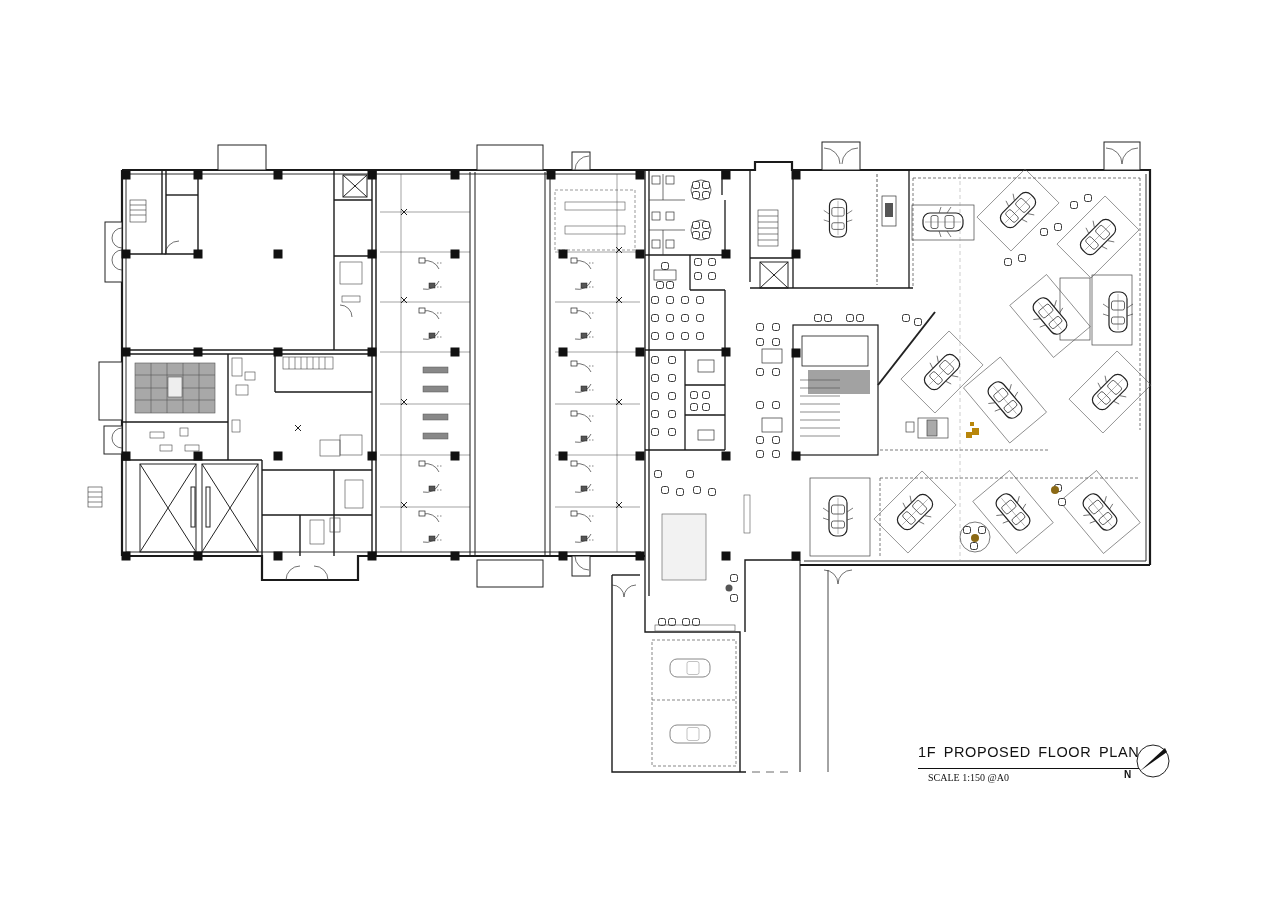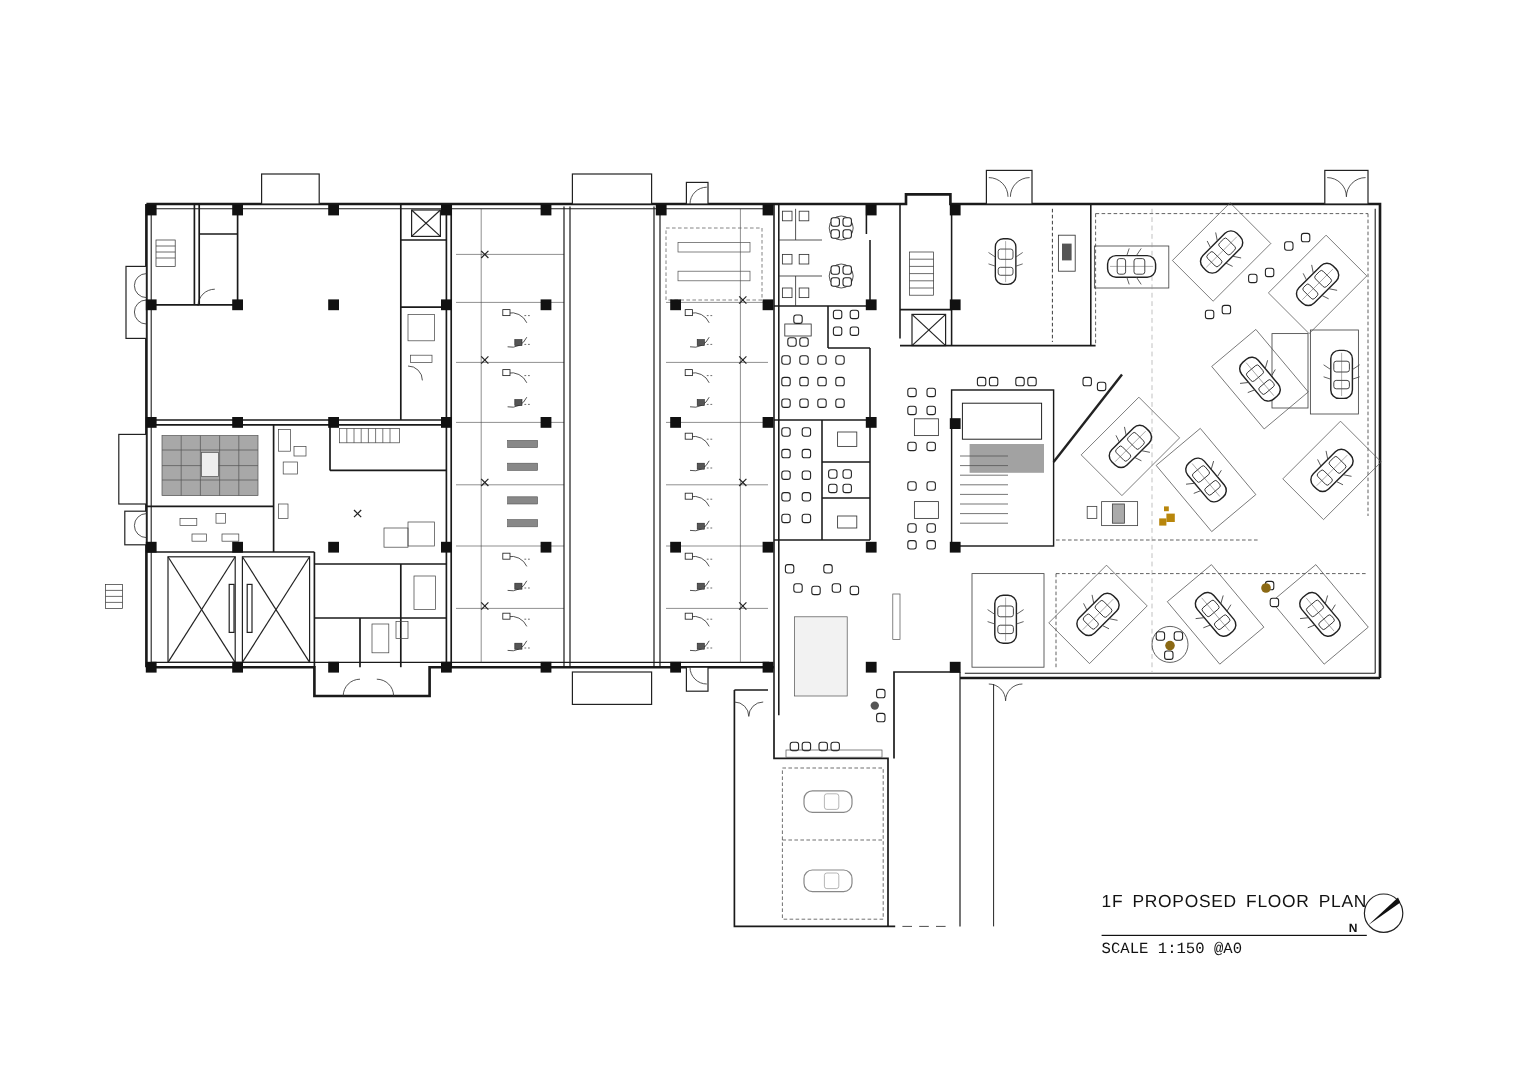--- a/index.html
+++ b/index.html
@@ -1,24 +1,24 @@
 <!DOCTYPE html>
 <html><head>
 <meta charset="utf-8">
 <style>
   html, body { margin: 0; padding: 0; background: #ffffff; }
   body { width: 1280px; height: 904px; position: relative; overflow: hidden;
          font-family: "Liberation Sans", sans-serif; }
   #plan { position: absolute; left: 0; top: 0; width: 1280px; height: 904px; }
   .title-block { position: absolute; left: 918px; top: 744px; }
   .plan-title { font-size: 14.5px; letter-spacing: 0.6px; color: #111;
-                border-bottom: 1.6px solid #111; padding-bottom: 19px; white-space: nowrap;
+                border-bottom: 1.6px solid #111; padding-bottom: 8px; white-space: nowrap;
                 font-family: "Liberation Sans", sans-serif; word-spacing: 3px; }
-  .plan-scale { font-size: 13px; color: #111; margin-top: 3px; white-space: nowrap;
-                font-family: Liberation Mono, monospace; }
+  .plan-scale { font-size: 10px; color: #111; margin-top: 3px; white-space: nowrap;
+                font-family: Liberation Serif, serif; margin-left: 10px; }
   .north-label { position: absolute; left: 1124px; top: 769px; font-size: 10px; color: #111;
                  font-weight: bold; font-family: "Liberation Sans", sans-serif; }
 </style>
 </head>
 <body>
 
 <svg id="plan" viewBox="0 0 1280 904" xmlns="http://www.w3.org/2000/svg">
   <defs>
     <g id="car">
       <rect x="-9" y="-20" width="18" height="40" rx="7" fill="#fff" stroke="#222" stroke-width="1.2"></rect>

